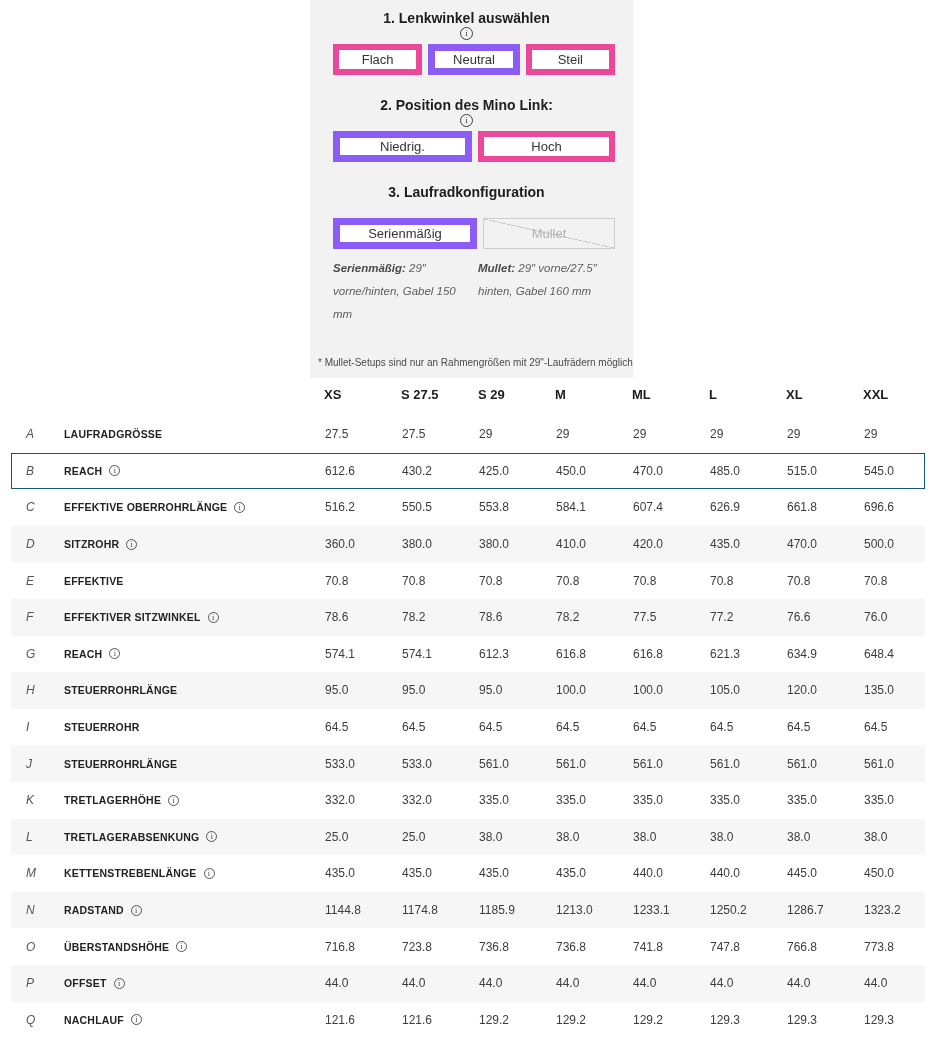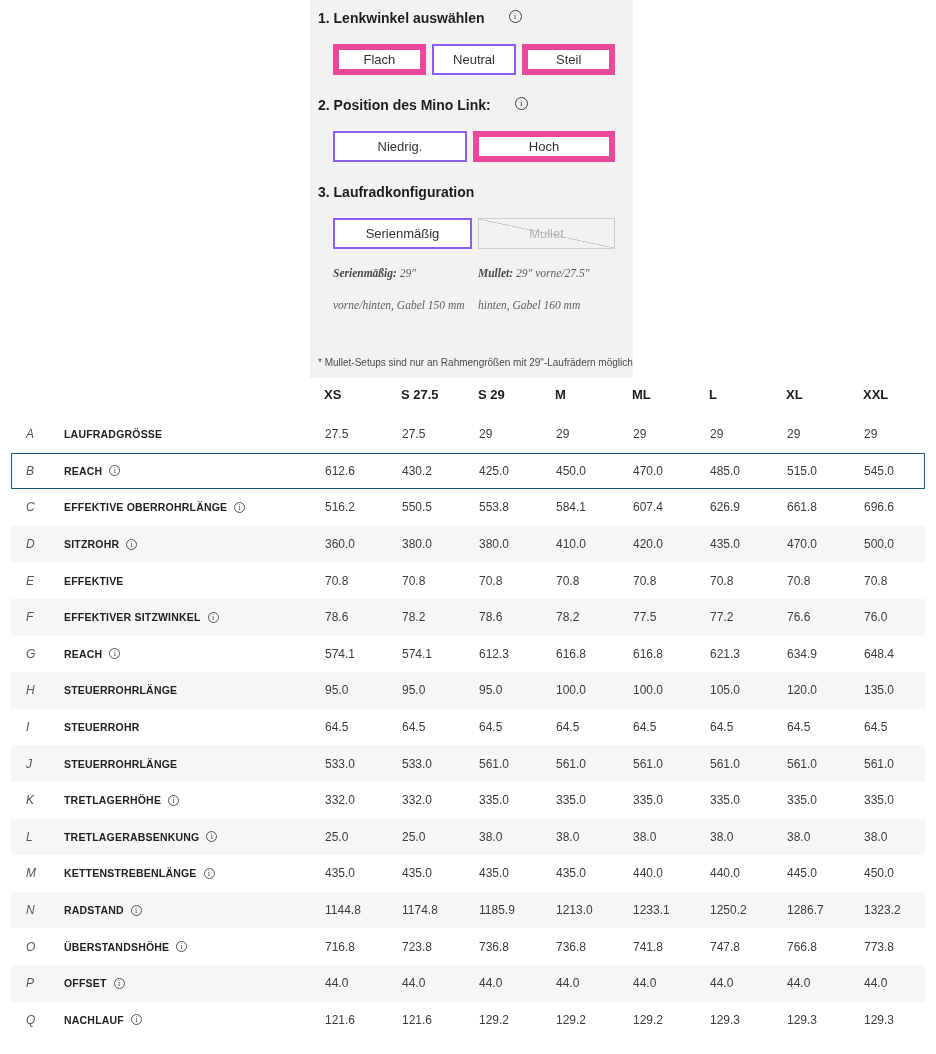--- a/index.html
+++ b/index.html
@@ -2,33 +2,33 @@
 <html><head>
 <meta charset="utf-8">
 <style>
   * { margin:0; padding:0; box-sizing:border-box; }
   html,body { width:936px; height:1054px; background:#fff; overflow:hidden;
               font-family:"Liberation Sans", sans-serif; }
 
   
   .config-panel { position:absolute; left:310px; top:0; width:323px; height:378px;
                   background:#f2f2f2; padding:10px 18px 0 8px; }
-  .sec-title { display:flex; gap:24px; font-size:14px; font-weight:700;
-               color:#1d1d1d; height:18px; }
+  .sec-title { display:flex; align-items:center; gap:1px; font-size:14px; font-weight:700;
+               color:#1d1d1d; height:18px;flex-direction:column; }
   .sec + .sec .sec-title { margin-top:22px; }
   .btn-row { display:flex; gap:6px; margin:16px 0 0 15px; }
   .cfg-btn { flex:1; height:31px; background:#fff; border:6px solid #ec4899;
              font-family:"Liberation Sans", sans-serif; font-size:13px; color:#333;
              cursor:pointer; }
-  .cfg-btn.selected { border:2px solid #8b5cf6; }
+  .cfg-btn.selected { border:7px solid #8b5cf6; }
   .cfg-btn.disabled { background:linear-gradient(to top right,
                         rgba(0,0,0,0) 49.2%, #c9c9c9 49.2%, #c9c9c9 50.8%, rgba(0,0,0,0) 50.8%);
                       border:1px solid #cfcfcf; color:#b3b3b3; cursor:default; }
   .desc-row { display:flex; gap:8px; margin:8px 0 0 15px; }
-  .desc { flex:1; font-style:italic; font-size:11.5px; line-height:32px; color:#5e5e5e;font-family:Liberation Serif, serif; }
+  .desc { flex:1; font-style:italic; font-size:11.5px; line-height:23px; color:#5e5e5e; }
   .desc b { color:#4a4a4a; }
   .footnote { position:absolute; left:8px; top:357px; width:315px;
               font-size:10px; color:#4a4a4a; }
 
   
   .info-icon { display:inline-block; width:13px; height:13px; border:1px solid #3c3c3c;
                border-radius:50%; font:400 9px/11px "Liberation Serif", serif;
                text-align:center; color:#3c3c3c; flex:0 0 auto; }
   .info-icon.tbl { width:11px; height:11px; border-color:#555;
                    font:400 8px/9px "Liberation Serif", serif; color:#444; }

